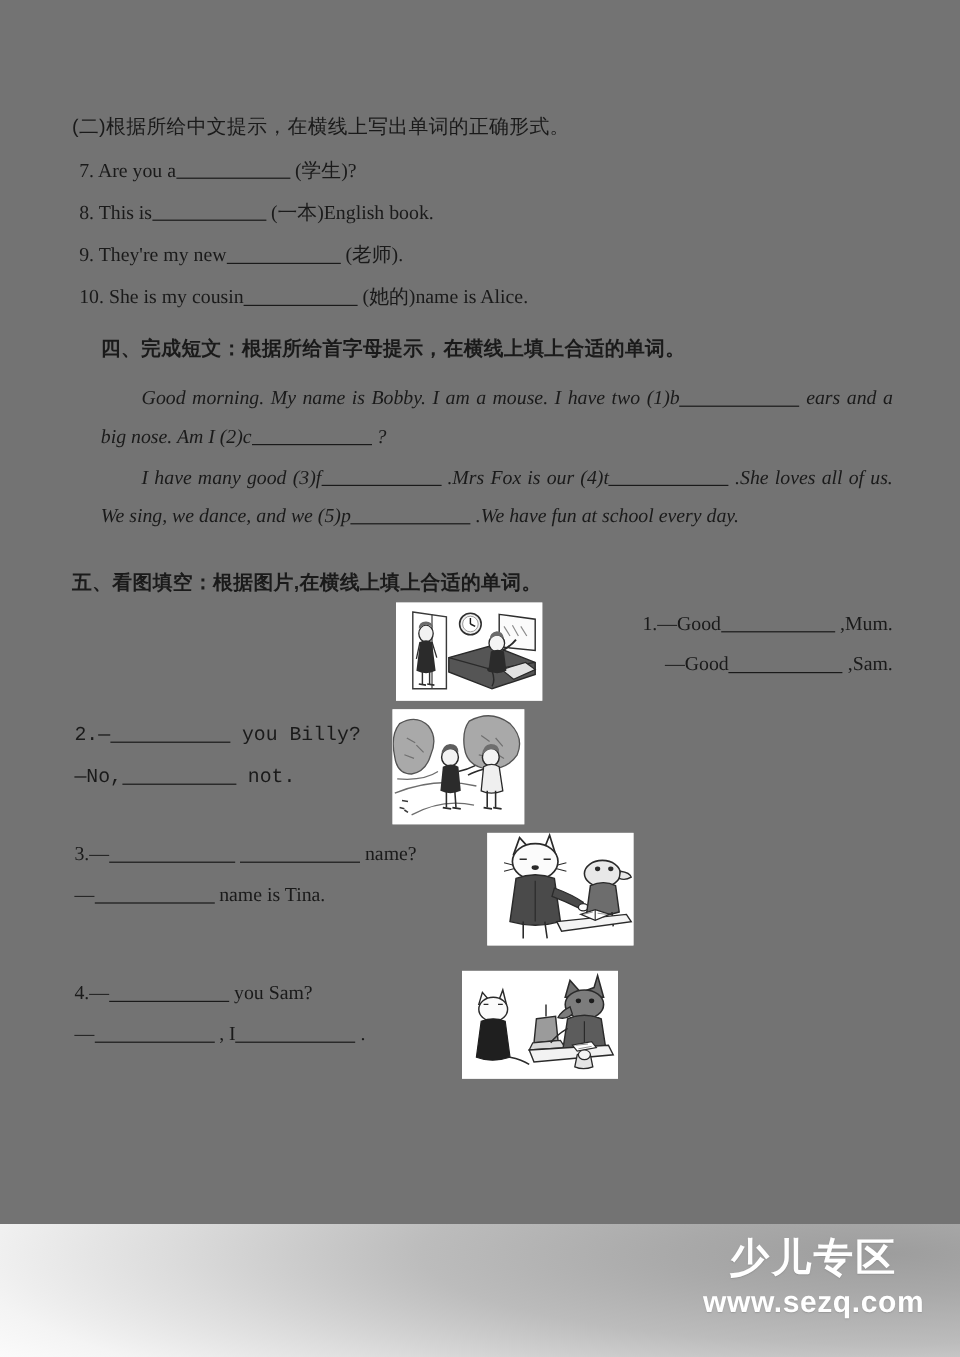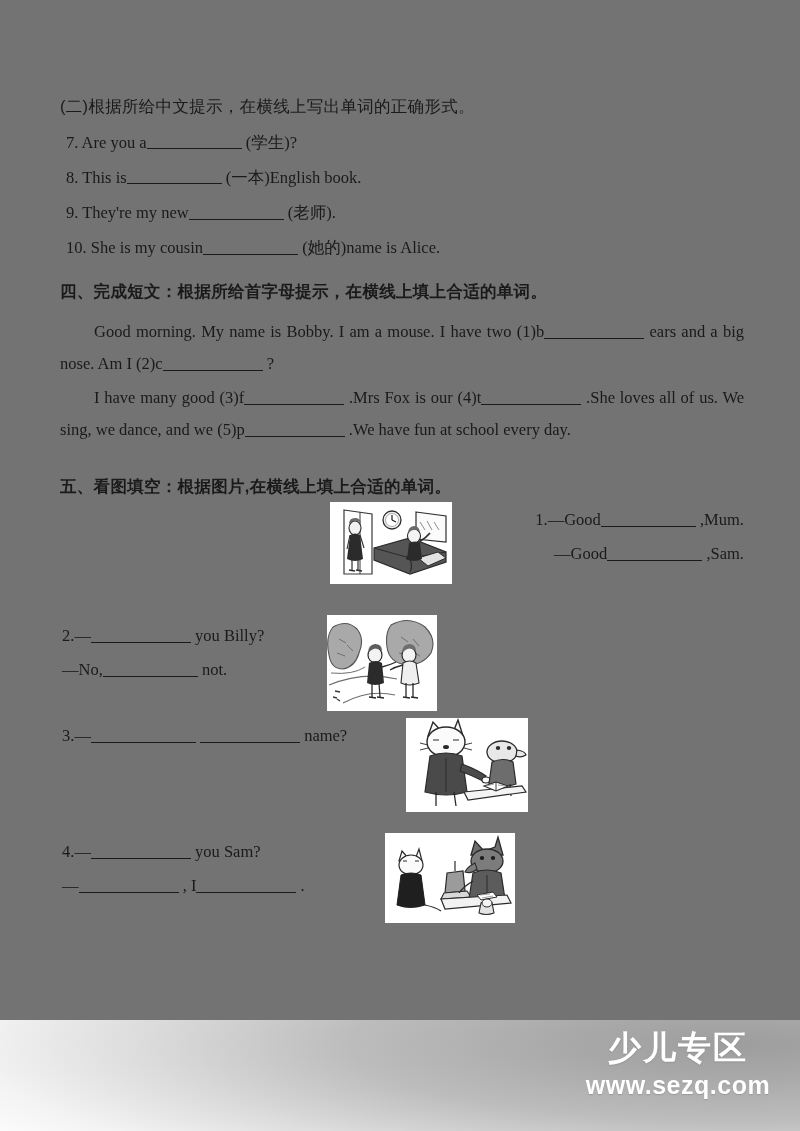--- a/index.html
+++ b/index.html
@@ -52,26 +52,27 @@
   }
   .b-95 { width: 95px; }
   .b-100 { width: 100px; }
   .b-105 { width: 105px; }
 
   
   #sec-two .q-head { margin-bottom: 18px; }
   #sec-two .q { margin-bottom: 17px; padding-left: 6px; }
 
   
-  #sec-four { margin-top: 27px; }
+  #sec-four { margin-top: 27px; margin-left: 24px; }
   #sec-four .para {
     font-size: 16.5px;
     line-height: 32px;
     text-align: justify;
     margin-top: 16px;
+    font-style: italic;
   }
   #sec-four .para .indent { display: inline-block; width: 34px; }
 
   
   #sec-five { margin-top: 32px; }
   #sec-five .item {
     position: relative;
     min-height: 86px;
   }
   #sec-five .item .qline { margin-bottom: 16px; padding-left: 2px; }
@@ -238,21 +239,21 @@
 
             <ellipse cx="84" cy="34" rx="6.5" ry="7" fill="#f4f4f4" stroke="#2a2a2a" stroke-width="1.1"></ellipse>
             <path d="M78 31 q6 -6 12 -1 q-1 -6 -6 -6 q-6 1 -6 7 Z" fill="#6a6a6a"></path>
             <path d="M79 41 q6 -3 11 0 l2 16 q-8 4 -15 0 Z" fill="#2b2b2b"></path>
             <path d="M89 40 q7 -4 11 -9" stroke="#2a2a2a" stroke-width="1.6" fill="none"></path>
             <path d="M80 57 q3 8 0 13" stroke="#2a2a2a" stroke-width="1.2" fill="none"></path>
           </svg>
         </div>
       </div>
 
-      <div class="item" style="min-height:92px; margin-top:24px;">
+      <div class="item" style="min-height:92px; font-family:Liberation Mono, monospace;">
         <div class="line qline">
           <span>2.</span><span>—</span><span class="blank b-100"></span>
           <span>you Billy?</span>
         </div>
         <div class="line qline">
           <span>—No,</span><span class="blank b-95"></span>
           <span>not.</span>
         </div>
 
         <div class="pic" style="left:267px; top:-11px; width:110px; height:96px;">
@@ -287,20 +288,24 @@
           </svg>
         </div>
       </div>
 
       <div class="item" style="min-height:92px; margin-top:8px;">
         <div class="line qline">
           <span>3.</span><span>—</span><span class="blank b-105"></span>
           <span class="blank b-100"></span>
           <span>name?</span>
         </div>
+        <div class="line qline">
+          <span>—</span><span class="blank b-100"></span>
+          <span>name is Tina.</span>
+        </div>
 
         <div class="pic" style="left:346px; top:-8px; width:122px; height:94px;">
           <svg viewBox="0 0 122 94" width="122" height="94">
             <rect x="0" y="0" width="122" height="94" fill="#ffffff"></rect>
 
             <path d="M22 18 L27 4 L36 14 L48 12 L52 2 L57 18 Z" fill="#fbfbfb" stroke="#2a2a2a" stroke-width="1.4"></path>
             <ellipse cx="40" cy="24" rx="19" ry="15" fill="#fbfbfb" stroke="#2a2a2a" stroke-width="1.4"></ellipse>
             <path d="M27 22 l6 0 M47 22 l6 0" stroke="#2a2a2a" stroke-width="1.2"></path>
             <path d="M22 27 l-8 -2 M22 30 l-8 2 M58 27 l8 -2 M58 30 l8 2" stroke="#2a2a2a" stroke-width="0.9"></path>
             <ellipse cx="40" cy="29" rx="3" ry="2" fill="#2a2a2a"></ellipse>

